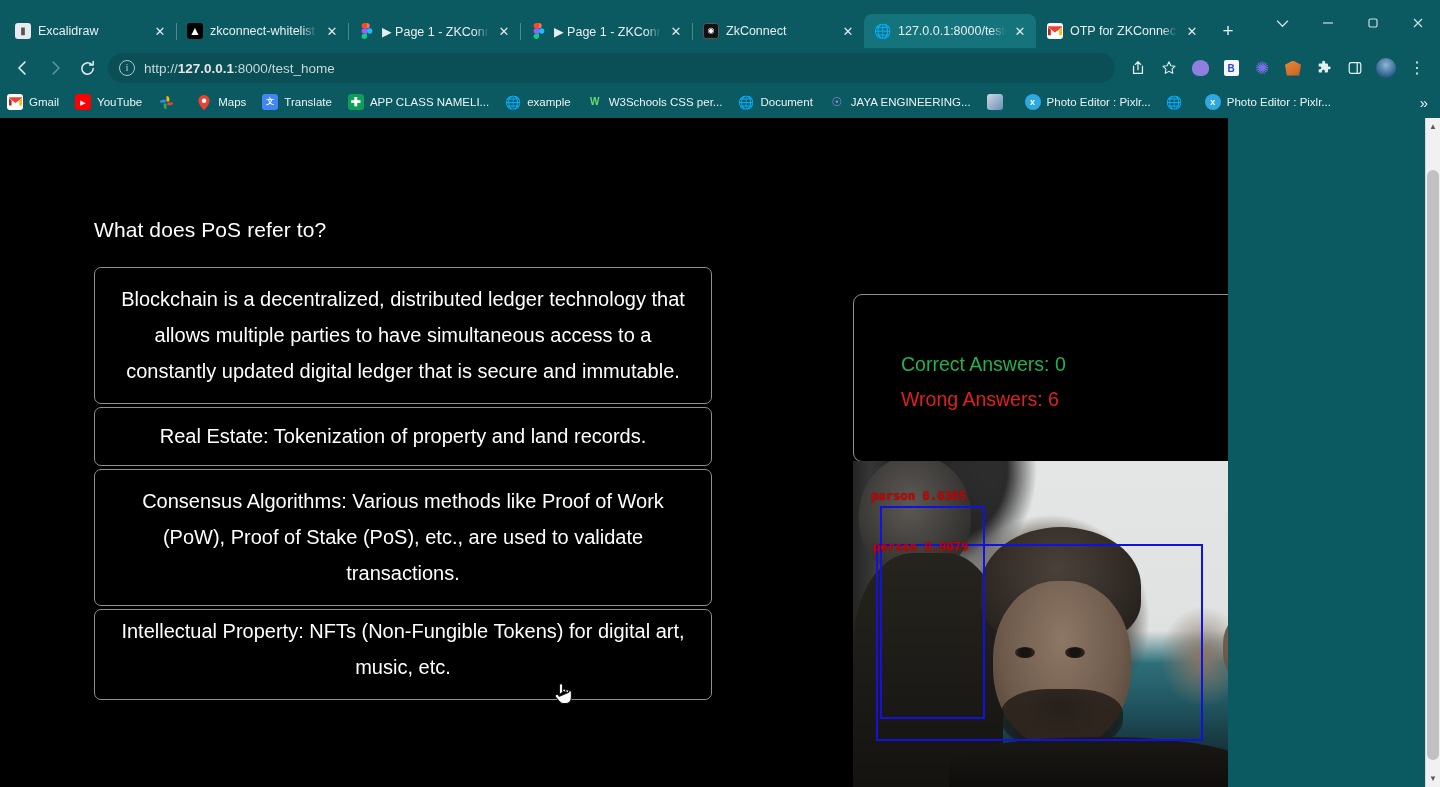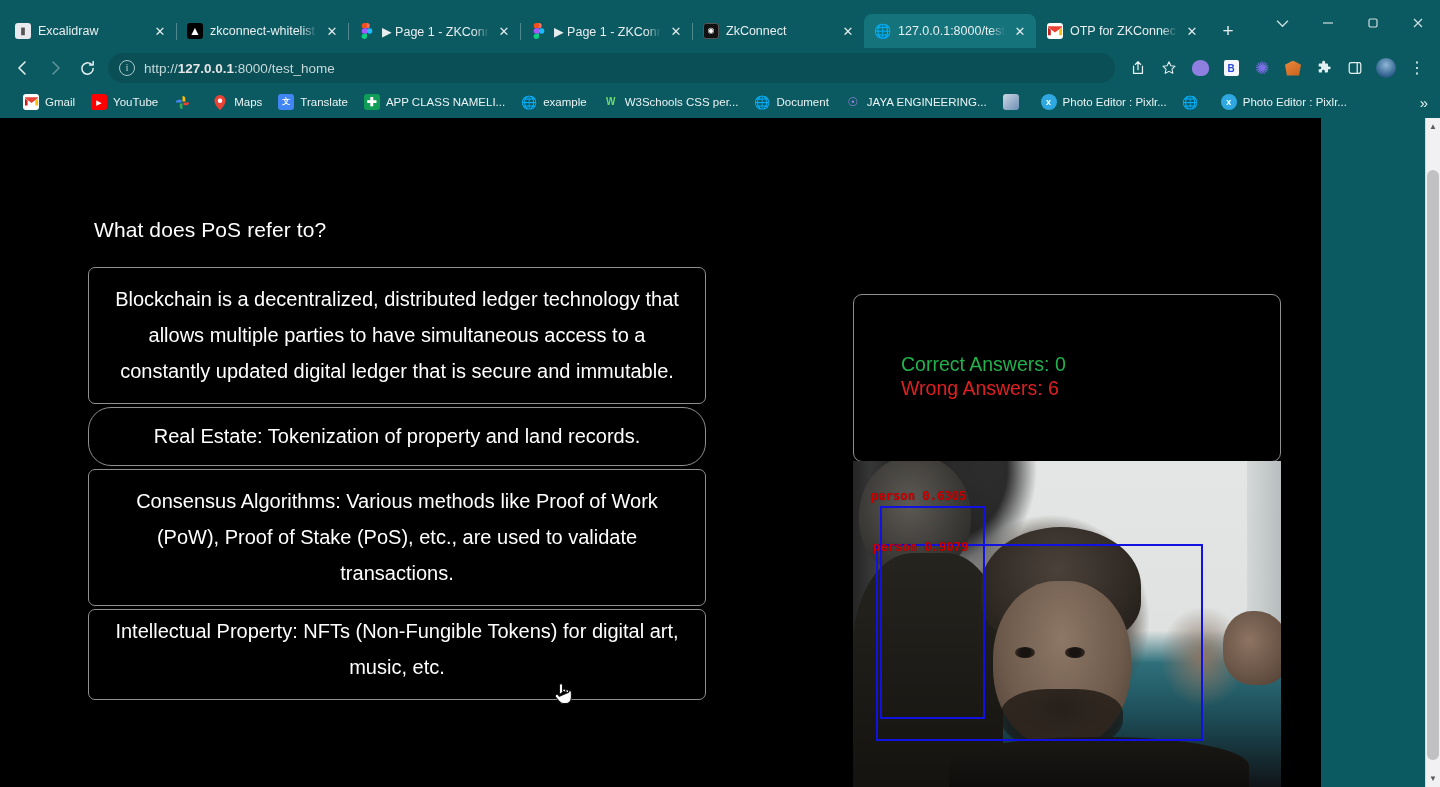--- a/index.html
+++ b/index.html
@@ -90,76 +90,76 @@
   .tb-right { display: flex; align-items: center; gap: 1px; }
   .tb-icon {
     width: 30px; height: 30px; border-radius: 50%;
     display: flex; align-items: center; justify-content: center;
     color: #e3eff0; font-size: 14px;
   }
 
   
   .bookmarks {
     height: 28px; background: #0c5a61;
-    display: flex; align-items: center; padding: 0 16px; gap: 2px;
+    display: flex; align-items: center; padding: 0 0; gap: 2px;
     position: relative;
   }
   .bm {
     display: flex; align-items: center; gap: 6px;
     padding: 3px 7px; border-radius: 4px;
     color: #eaf3f4; font-size: 11.5px; white-space: nowrap;
   }
   .bm-ico {
     width: 16px; height: 16px; flex: 0 0 16px; border-radius: 3px;
     display: flex; align-items: center; justify-content: center;
     font-size: 10px; line-height: 1; overflow: hidden;
   }
   .bm-overflow {
     position: absolute; right: 6px; color: #e6f0f1; font-size: 15px;
     padding: 0 6px;
   }
 
   
   .viewport {
     position: absolute; left: 0; top: 118px;
-    width: 1321px; height: 669px;
+    width: 1228px; height: 669px;
     background: #000; overflow: hidden;
   }
   .page {
     position: absolute; left: 0; top: 0;
     width: 1426px; height: 669px; background: #000; color: #fff;
   }
   .quiz-title {
     position: absolute; left: 94px; top: 100px;
     font-size: 21px; color: #ffffff; letter-spacing: .1px;
   }
   .options {
-    position: absolute; left: 88px; top: 149px; width: 618px;
+    position: absolute; left: 94px; top: 149px; width: 618px;
   }
   .option {
     border: 1px solid #8f8f8f; border-radius: 7px;
     background: #000; color: #fff;
     font-size: 20px; line-height: 36px;
     text-align: center; padding: 12px 22px;
     margin-bottom: 3px;
   }
   .option.o1 { padding: 13px 20px 14px; }
-  .option.o2 { padding: 10px 20px 11px; border-radius: 23px; }
+  .option.o2 { padding: 10px 20px 11px; }
   .option.o3 { padding: 13px 20px 14px; }
   .option.o4 { padding: 3px 20px 14px; }
 
   .score-panel {
     position: absolute; left: 853px; top: 176px;
     width: 428px; height: 168px;
     border: 1px solid #8f8f8f; border-radius: 9px;
     background: #000;
   }
   .score-line { font-size: 19.5px; line-height: 1.25; margin-left: 47px; }
   .score-correct { color: #22b14c; margin-top: 57px; }
-  .score-wrong { color: #e02020; }
+  .score-wrong { color: #e02020; margin-top: 11px; }
 
   .video-panel {
     position: absolute; left: 853px; top: 343px;
     width: 428px; height: 326px; overflow: hidden;
     background: #0d0d0d;
   }
   .video-frame { position: absolute; inset: 0; }
 
   
   .cam {

